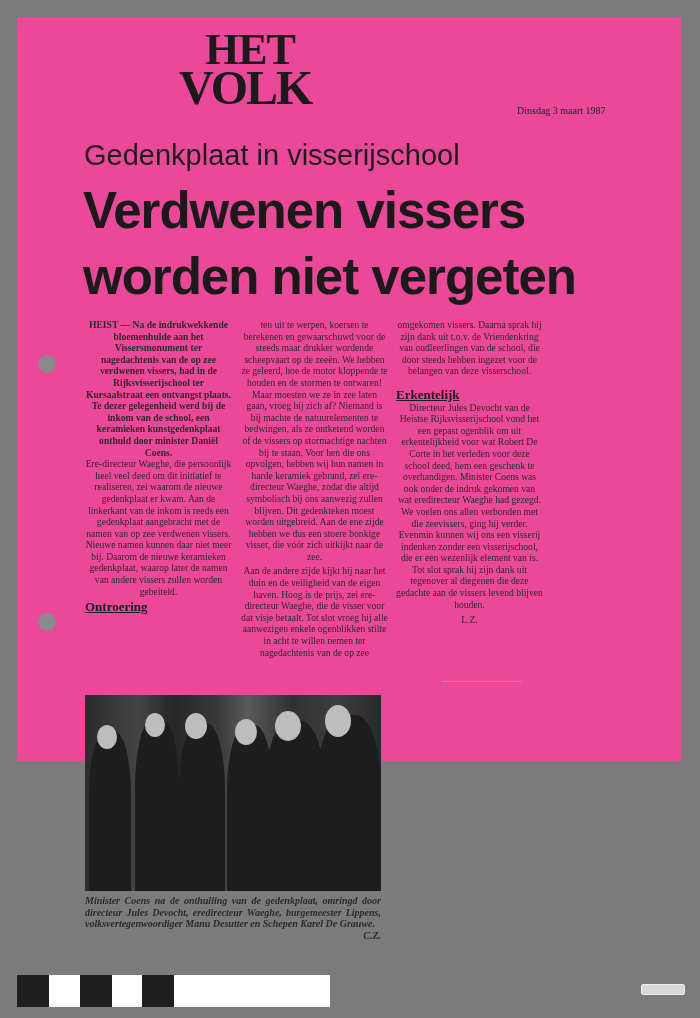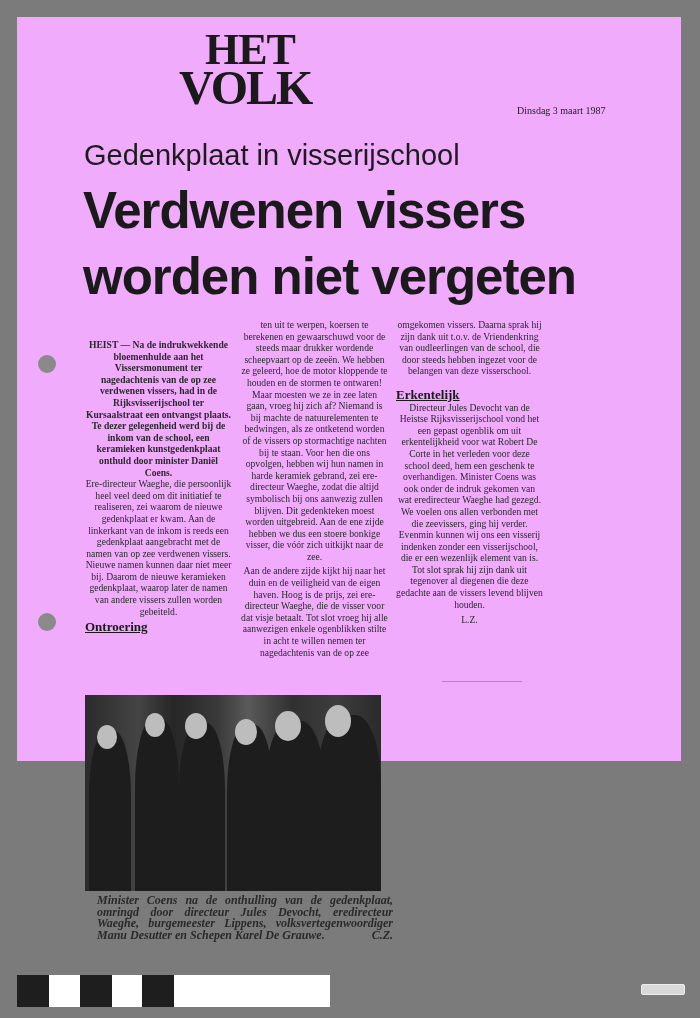--- a/index.html
+++ b/index.html
@@ -1,37 +1,37 @@
 <!DOCTYPE html>
 <html><head>
 <meta charset="utf-8">
 <style>
   html, body { margin:0; padding:0; }
   body { width:700px; height:1018px; background:#7b7b7b; position:relative; overflow:hidden; font-family:"Liberation Serif", serif; }
-  .page { position:absolute; left:17px; top:17px; width:664px; height:744px; background:#f0abfc; }
+  .page { position:absolute; left:17px; top:17px; width:664px; height:744px; background:#ec4899; }
   .hole { position:absolute; width:18px; height:18px; border-radius:50%; background:#8a8a8a; left:21px; }
   .masthead { position:absolute; left:162px; top:14px; font-family:"Liberation Serif", serif; font-weight:bold; color:#1a1a1a; line-height:0.85; }
   .masthead .l1 { font-size:44px; letter-spacing:-1px; padding-left:26px; }
   .masthead .l2 { font-size:48px; letter-spacing:-2px; }
   .date { position:absolute; left:500px; top:88px; font-size:10px; color:#222;text-align:center; }
   .kicker { position:absolute; left:67px; top:122px; font-family:"Liberation Sans", sans-serif; font-size:29px; color:#1c1c1c; }
   .headline { position:absolute; left:66px; top:160px; font-family:"Liberation Sans", sans-serif; font-weight:bold; font-size:52px; line-height:66px; color:#1a1a1a; letter-spacing:-1px; transform:scaleX(0.98); transform-origin:left; }
   .col { position:absolute; top:302px; width:147px; font-size:9.6px; line-height:11.6px; color:#2a2a2a; text-align:justify; hyphens:auto; }
   .col p { margin:0;text-align:center; }
-  .col .lead { font-weight:bold;margin-top:20px; }
+  .col .lead { font-weight:bold; }
   .col h3 { margin:4px 0 1px; font-size:13px; font-weight:bold; color:#1a1a1a;text-decoration:underline; }
   .c1 { left:68px; }
   .c2 { left:224px; }
   .c3 { left:379px; }
   .sig { text-align:right; margin-top:4px !important; }
   .rule { position:absolute; left:425px; top:664px; width:80px; height:1px; background:#999; }
   .photo { position:absolute; left:68px; top:678px; width:296px; height:196px; background:linear-gradient(90deg,#2b2b2b 0%,#444 18%,#262626 30%,#3a3a3a 45%,#5a5a5a 55%,#303030 70%,#3d3d3d 85%,#2a2a2a 100%); overflow:hidden; }
   .fig { position:absolute; bottom:0; background:#1d1d1d; border-radius:40% 40% 0 0; }
   .head { position:absolute; border-radius:50%; background:#bdbdbd; }
-  .caption { position:absolute; left:80px; top:878px; width:296px; font-size:12px; line-height:11.5px; font-style:italic; font-weight:bold; color:#2a2a2a; text-align:justify; }
+  .caption { position:absolute; left:68px; top:878px; width:296px; font-size:10px; line-height:11.5px; font-style:italic; font-weight:bold; color:#2a2a2a; text-align:justify; }
   .caption .cz { float:right; font-weight:bold; }
   .bars { position:absolute; left:17px; top:975px; height:32px; display:flex; }
   .bars div { height:32px; }
   .tag { position:absolute; left:641px; top:984px; width:42px; height:9px; background:#d9d9d9; border:1px solid #eee; border-radius:2px; }
 </style>
 </head>
 <body>
 
 <div class="page">
   <div class="hole" style="top:338px"></div>

